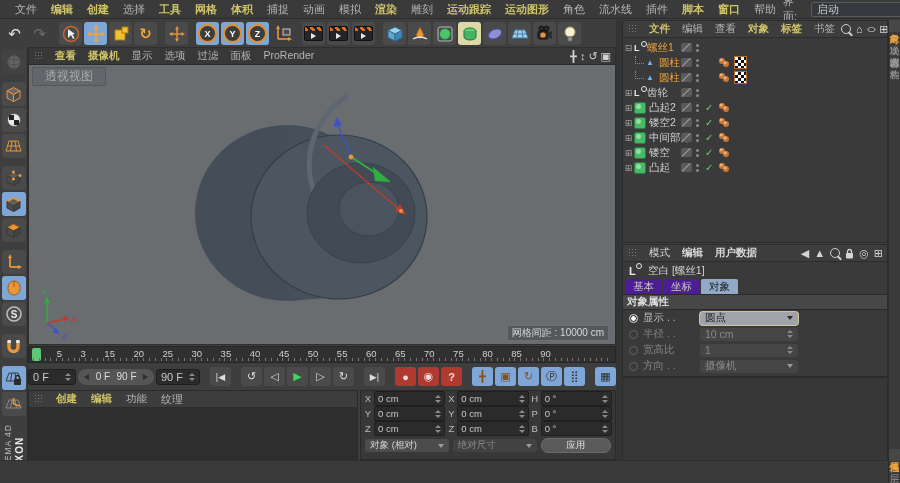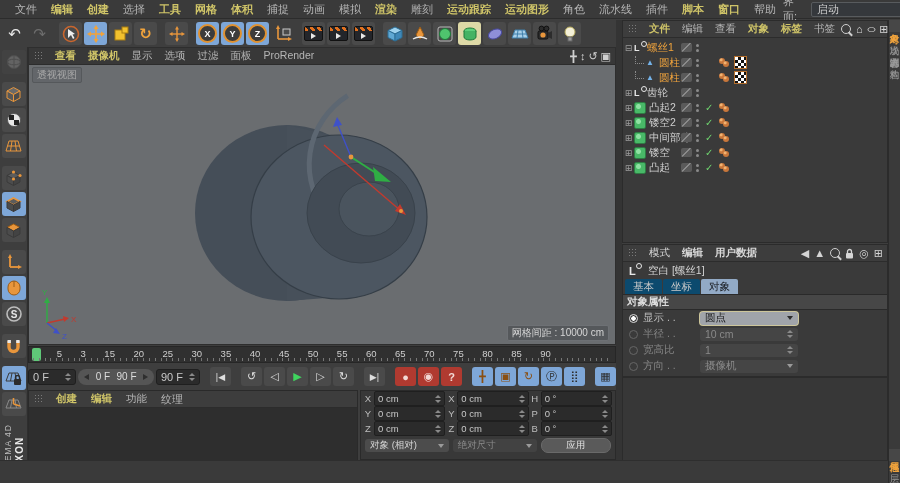--- a/index.html
+++ b/index.html
@@ -61,21 +61,21 @@
   #logo .l2{color:#bdbdbd;font-size:8.5px}
 
   
   #vp{left:28px;top:47px;width:588px;height:298px;background:#6a6d70;box-sizing:border-box;border:1px solid #2e2e2e}
   #vp-menu{height:16px;background:#383838;display:flex;align-items:center;border-bottom:1px solid #2c2c2c}
   #vp-menu .menu-item{padding:0 6px;font-size:10.5px}
   #vp-ico{margin-left:auto;display:flex;gap:3px;padding-right:4px}
   #vp-ico span{color:#cfcfcf;font-size:11px;cursor:default}
   #vp-canvas{position:relative;width:100%;height:281px;overflow:hidden}
   #view-label{position:absolute;left:3px;top:2px;background:#63666a;border:1px solid #55585b;
-              color:#a9a9a9;font-size:10px;padding:0 4px;border-radius:2px}
+              color:#a9a9a9;font-size:12px;padding:0 12px;border-radius:2px}
   #grid-info{position:absolute;right:6px;bottom:5px;background:#55585b;border:1px solid #6e7175;
              color:#d6d6d6;font-size:10px;padding:0 4px;border-radius:2px}
 
   
   #ruler{left:28px;top:346px;width:588px;height:17px;background:#303030;border:1px solid #262626;box-sizing:border-box}
   #ruler-inner{position:relative;height:100%;margin-left:4px;margin-right:64px}
   #ticks{display:flex;justify-content:space-between;padding-top:1px;color:#cfcfcf;font-size:9.5px}
   #ruler-minor{position:absolute;left:0;right:-58px;bottom:1px;height:3px;
      background:repeating-linear-gradient(90deg,#777 0 1px,transparent 1px 5.8px)}
   #scrubber{position:absolute;left:-1px;top:1px;width:9px;height:13px;background:#5fc878;border-radius:2px}
@@ -149,21 +149,21 @@
       background:radial-gradient(circle at 35% 30%,#f0b271 0 1px,#c8763a 2px)}
   .tag-phong::before{left:0;top:0}.tag-phong::after{left:4px;top:3px}
   .tag-tex{width:11px;height:11px;border:1px solid #b5702e;background:#fff;
      background-image:linear-gradient(45deg,#111 25%,transparent 25% 75%,#111 75%),
                       linear-gradient(45deg,#111 25%,transparent 25% 75%,#111 75%);
      background-size:6px 6px;background-position:0 0,3px 3px}
 
   #am{left:622px;top:244px;width:266px;height:133px;background:#3a3a3a;border:1px solid #2b2b2b;box-sizing:border-box}
   #am-objline{height:17px;display:flex;align-items:center;padding-left:6px;gap:6px;font-size:10.5px;color:#d5d5d5}
   #am-tabs{display:flex;gap:1px;padding-left:2px;height:15px}
-  .am-tab{padding:0 8px;background:#0c4a6e;color:#c9c9c9;display:flex;align-items:center;
+  .am-tab{padding:0 8px;background:#4c1d95;color:#c9c9c9;display:flex;align-items:center;
           border-radius:2px 2px 0 0;font-size:10.5px}
   .am-tab.active{background:#92aac6;color:#16191d}
   #am-section{height:14px;background:#474747;border-top:1px solid #2a2a2a;border-bottom:1px solid #2a2a2a;
               display:flex;align-items:center;padding-left:4px;font-weight:bold;color:#dcdcdc;font-size:10.5px}
   .am-row{height:16px;display:flex;align-items:center;gap:5px;padding-left:6px;font-size:10.5px}
   .radio{width:9px;height:9px;border:1px solid #666;border-radius:50%;flex:none;box-sizing:border-box}
   .radio.onr{border-color:#dcdcdc;background:radial-gradient(#fff 0 2px,transparent 2.5px)}
   .am-label{width:52px;color:#bdbdbd}
   .am-label.dis{color:#858585}
   .am-dd{width:88px;height:13px;border-radius:3px;display:flex;align-items:center;justify-content:space-between;

